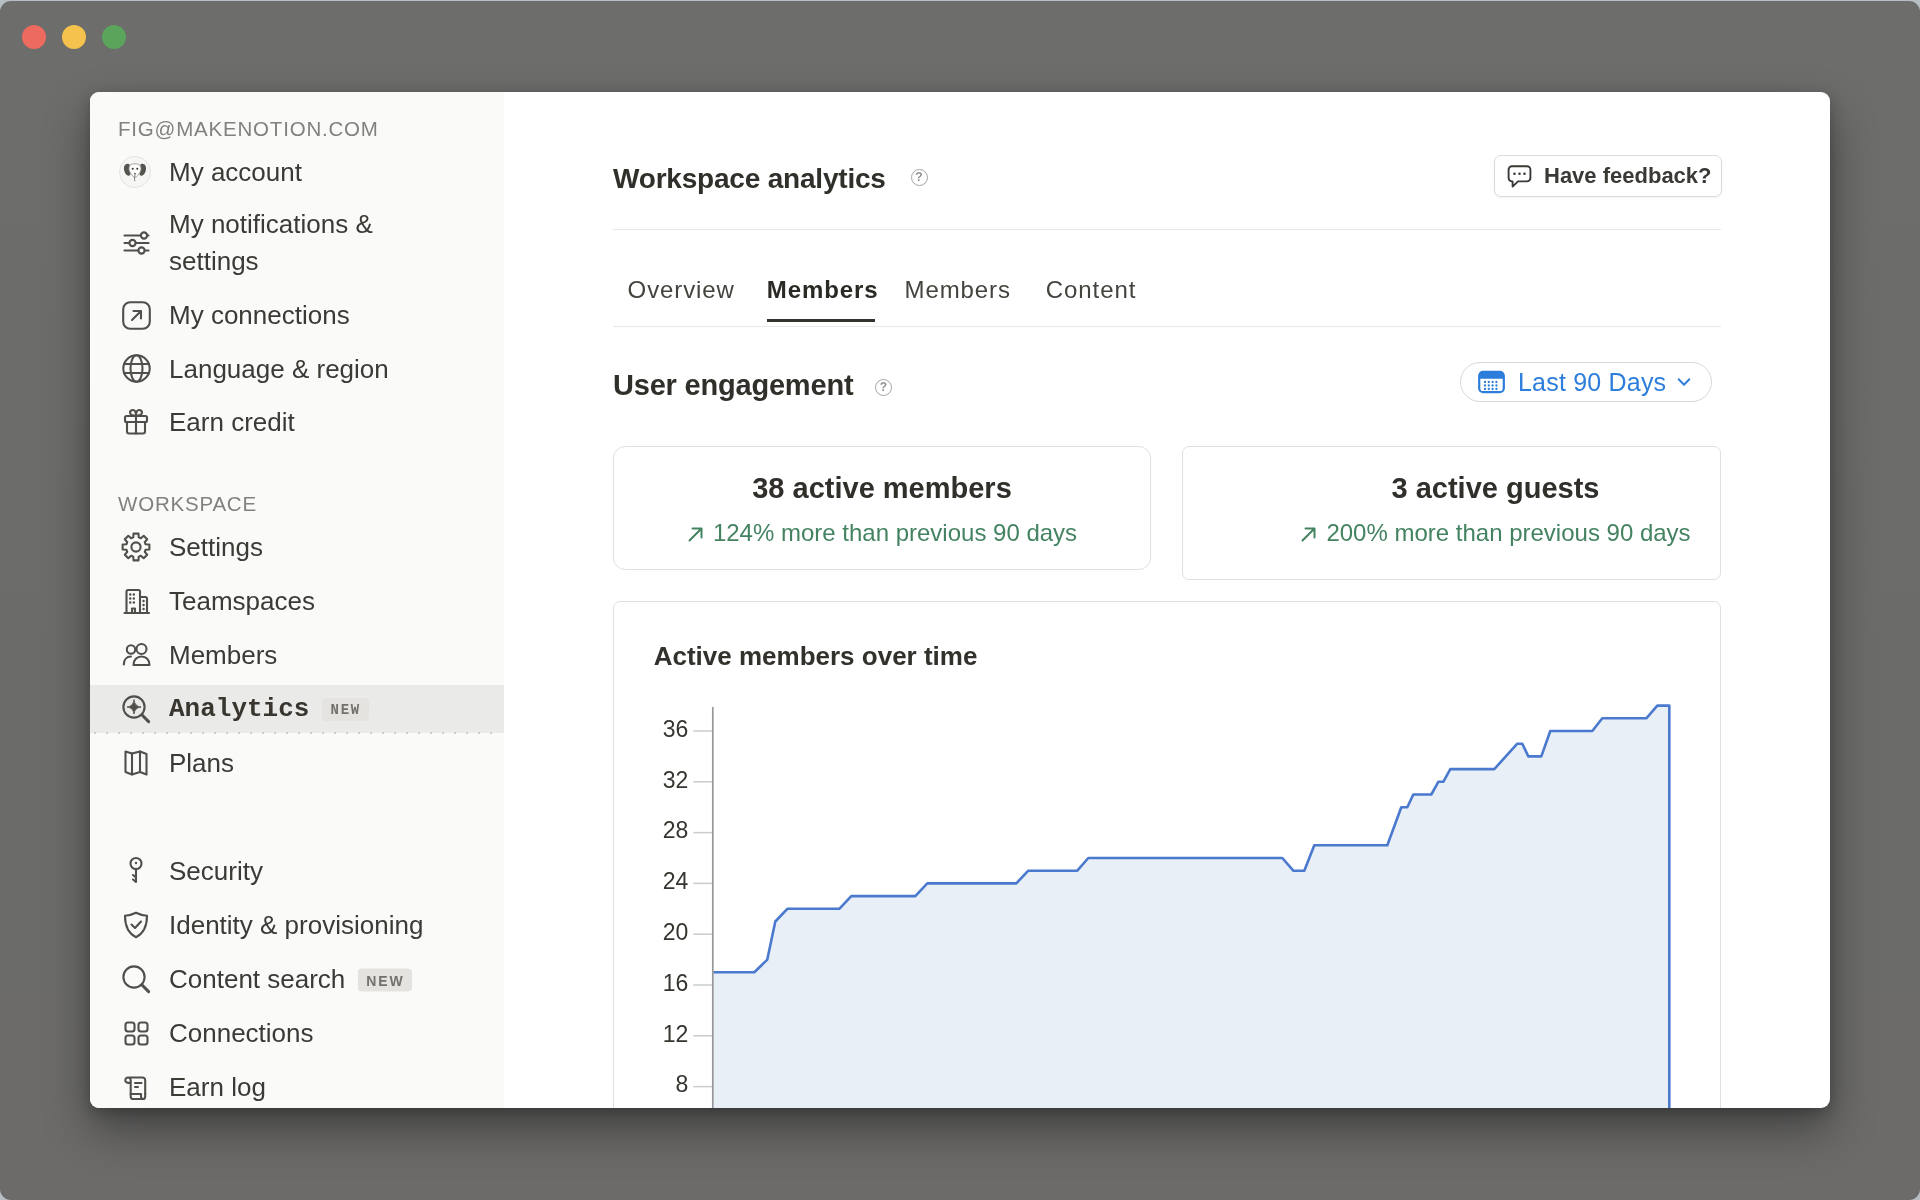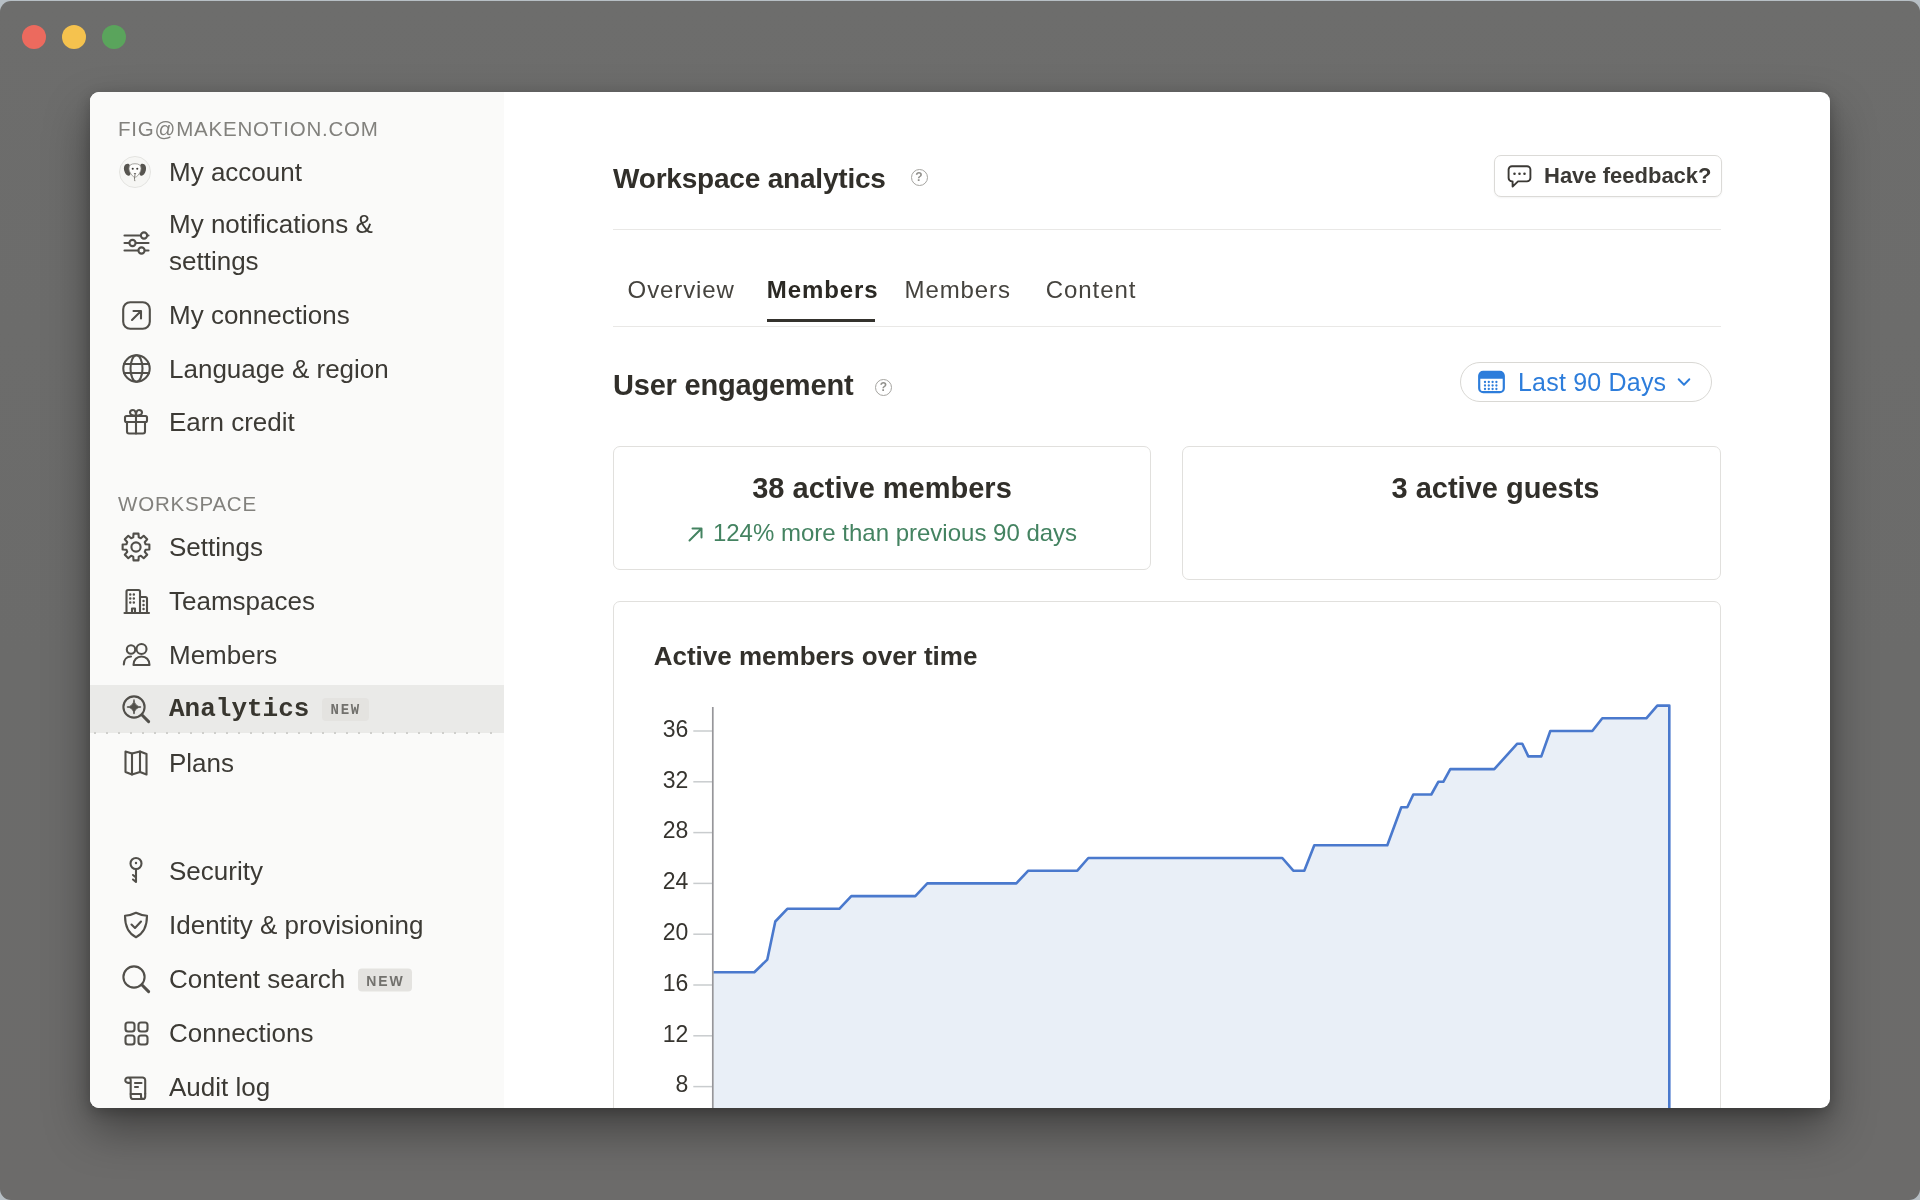--- a/index.html
+++ b/index.html
@@ -210,21 +210,21 @@
 
       <div class="srow" style="top:968px;">
         <div class="sico">
           <svg class="ic" width="30" height="30" viewBox="0 0 30 30">
             <path d="M7 5.5 A 2.7 2.7 0 0 0 4.3 8.2 A 2.7 2.7 0 0 0 7 10.9 H 9.7 M7 5.5 A 2.7 2.7 0 0 1 9.7 8.2 V 22 M7 5.5 H 21.5 A 2.7 2.7 0 0 1 24.2 8.2 V 21.8"></path>
             <path d="M9.7 22 H 20 V 24.4 A 2.6 2.6 0 0 0 22.6 27 H 12.3 A 2.6 2.6 0 0 1 9.7 24.4 Z"></path>
             <path d="M24.2 21.8 V 24.4 A 2.6 2.6 0 0 1 21.6 27 H 22"></path>
             <path d="M14 11 H 20.5 M14 15 H 17"></path>
           </svg>
         </div>
-        <div class="stx">Audit log</div>
+        <div class="stx">Earn log</div>
       </div>
     </div>
 
     <div style="position:absolute; left:523px; top:70.5px; font-size:28px; font-weight:700; color:#312f2a; letter-spacing:-0.2px;">Workspace analytics</div>
     <div class="help" style="left:820.5px; top:76.5px;">?</div>
 
     <div style="position:absolute; left:1404px; top:63px; width:228px; height:42px; border:1.4px solid #dbdad7; border-radius:7px; background:#fff; box-shadow:0 1px 2px rgba(0,0,0,0.05); display:flex; align-items:center;">
       <svg style="margin-left:12px;" width="25" height="23" viewBox="0 0 25 23" fill="none" stroke="#3b3935" stroke-width="1.9" stroke-linejoin="round">
         <path d="M20 1.2 H 5 A 3.4 3.4 0 0 0 1.6 4.6 V 13 A 3.4 3.4 0 0 0 5 16.4 H 5.6 V 21.6 L 11 16.4 H 20 A 3.4 3.4 0 0 0 23.4 13 V 4.6 A 3.4 3.4 0 0 0 20 1.2 Z"></path>
         <circle cx="7.5" cy="8.8" r="0.6" fill="#3b3935" stroke-width="1.4"></circle>
@@ -266,29 +266,33 @@
           <circle cx="14.6" cy="19" r="1.15"></circle>
           <circle cx="18.4" cy="19" r="1.15"></circle>
         </g>
       </svg>
       <span style="margin-left:13px; font-size:25px; letter-spacing:0.2px; color:#2d7ddb;">Last 90 Days</span>
       <svg style="margin-left:11px;" width="14" height="10" viewBox="0 0 17 11" fill="none" stroke="#2d7ddb" stroke-width="2.3" stroke-linecap="round" stroke-linejoin="round">
         <path d="M2 2.2 L 8.5 8.8 L 15 2.2"></path>
       </svg>
     </div>
 
-    <div style="position:absolute; left:523px; top:354px; width:538px; height:124px; border:1.4px solid #e1e0dd; border-radius:7px; background:#fff;">
+    <div style="position:absolute; left:523px; top:354px; width:538px; height:124px; border:1.4px solid #e1e0dd; border-radius:12px; background:#fff;">
       <div style="position:absolute; top:25px; width:100%; text-align:center; font-size:29px; font-weight:700; color:#312f2a;">38 active members</div>
       <div style="position:absolute; top:72px; width:100%; text-align:center; font-size:24px; color:#448361;">
         <svg style="vertical-align:-2px; margin-right:9px;" width="17" height="17" viewBox="0 0 17 17" fill="none" stroke="#448361" stroke-width="2" stroke-linecap="round" stroke-linejoin="round">
           <path d="M2.5 14.5 L 14 3 M5.5 2.5 H 14.5 V 11.5"></path>
         </svg>124% more than previous 90 days</div>
     </div>
     <div style="position:absolute; left:1092px; top:354px; width:539px; height:134px; border:1.4px solid #e1e0dd; border-radius:7px; background:#fff;padding-left:44px;">
       <div style="position:absolute; top:25px; width:100%; text-align:center; font-size:29px; font-weight:700; color:#312f2a;">3 active guests</div>
+      <div style="position:absolute; top:72px; width:100%; text-align:center; font-size:24px; color:#448361;">
+        <svg style="vertical-align:-2px; margin-right:9px;" width="17" height="17" viewBox="0 0 17 17" fill="none" stroke="#448361" stroke-width="2" stroke-linecap="round" stroke-linejoin="round">
+          <path d="M2.5 14.5 L 14 3 M5.5 2.5 H 14.5 V 11.5"></path>
+        </svg>200% more than previous 90 days</div>
     </div>
 
     <div style="position:absolute; left:522.7px; top:509px; width:1108.3px; height:560px; border:1.4px solid #e1e0dd; border-radius:7px; background:#fff;">
       <div style="position:absolute; left:40px; top:39px; font-size:26px; font-weight:700; color:#33312c;">Active members over time</div>
       <svg style="position:absolute; left:0; top:95px;" width="1108" height="465" viewBox="0 0 1108 465">
 
         <g font-family="Liberation Sans, sans-serif" font-size="23" fill="#36342f" text-anchor="end">
           <text x="74.3" y="39.7">36</text>
           <text x="74.3" y="90.5">32</text>
           <text x="74.3" y="141.3">28</text>

